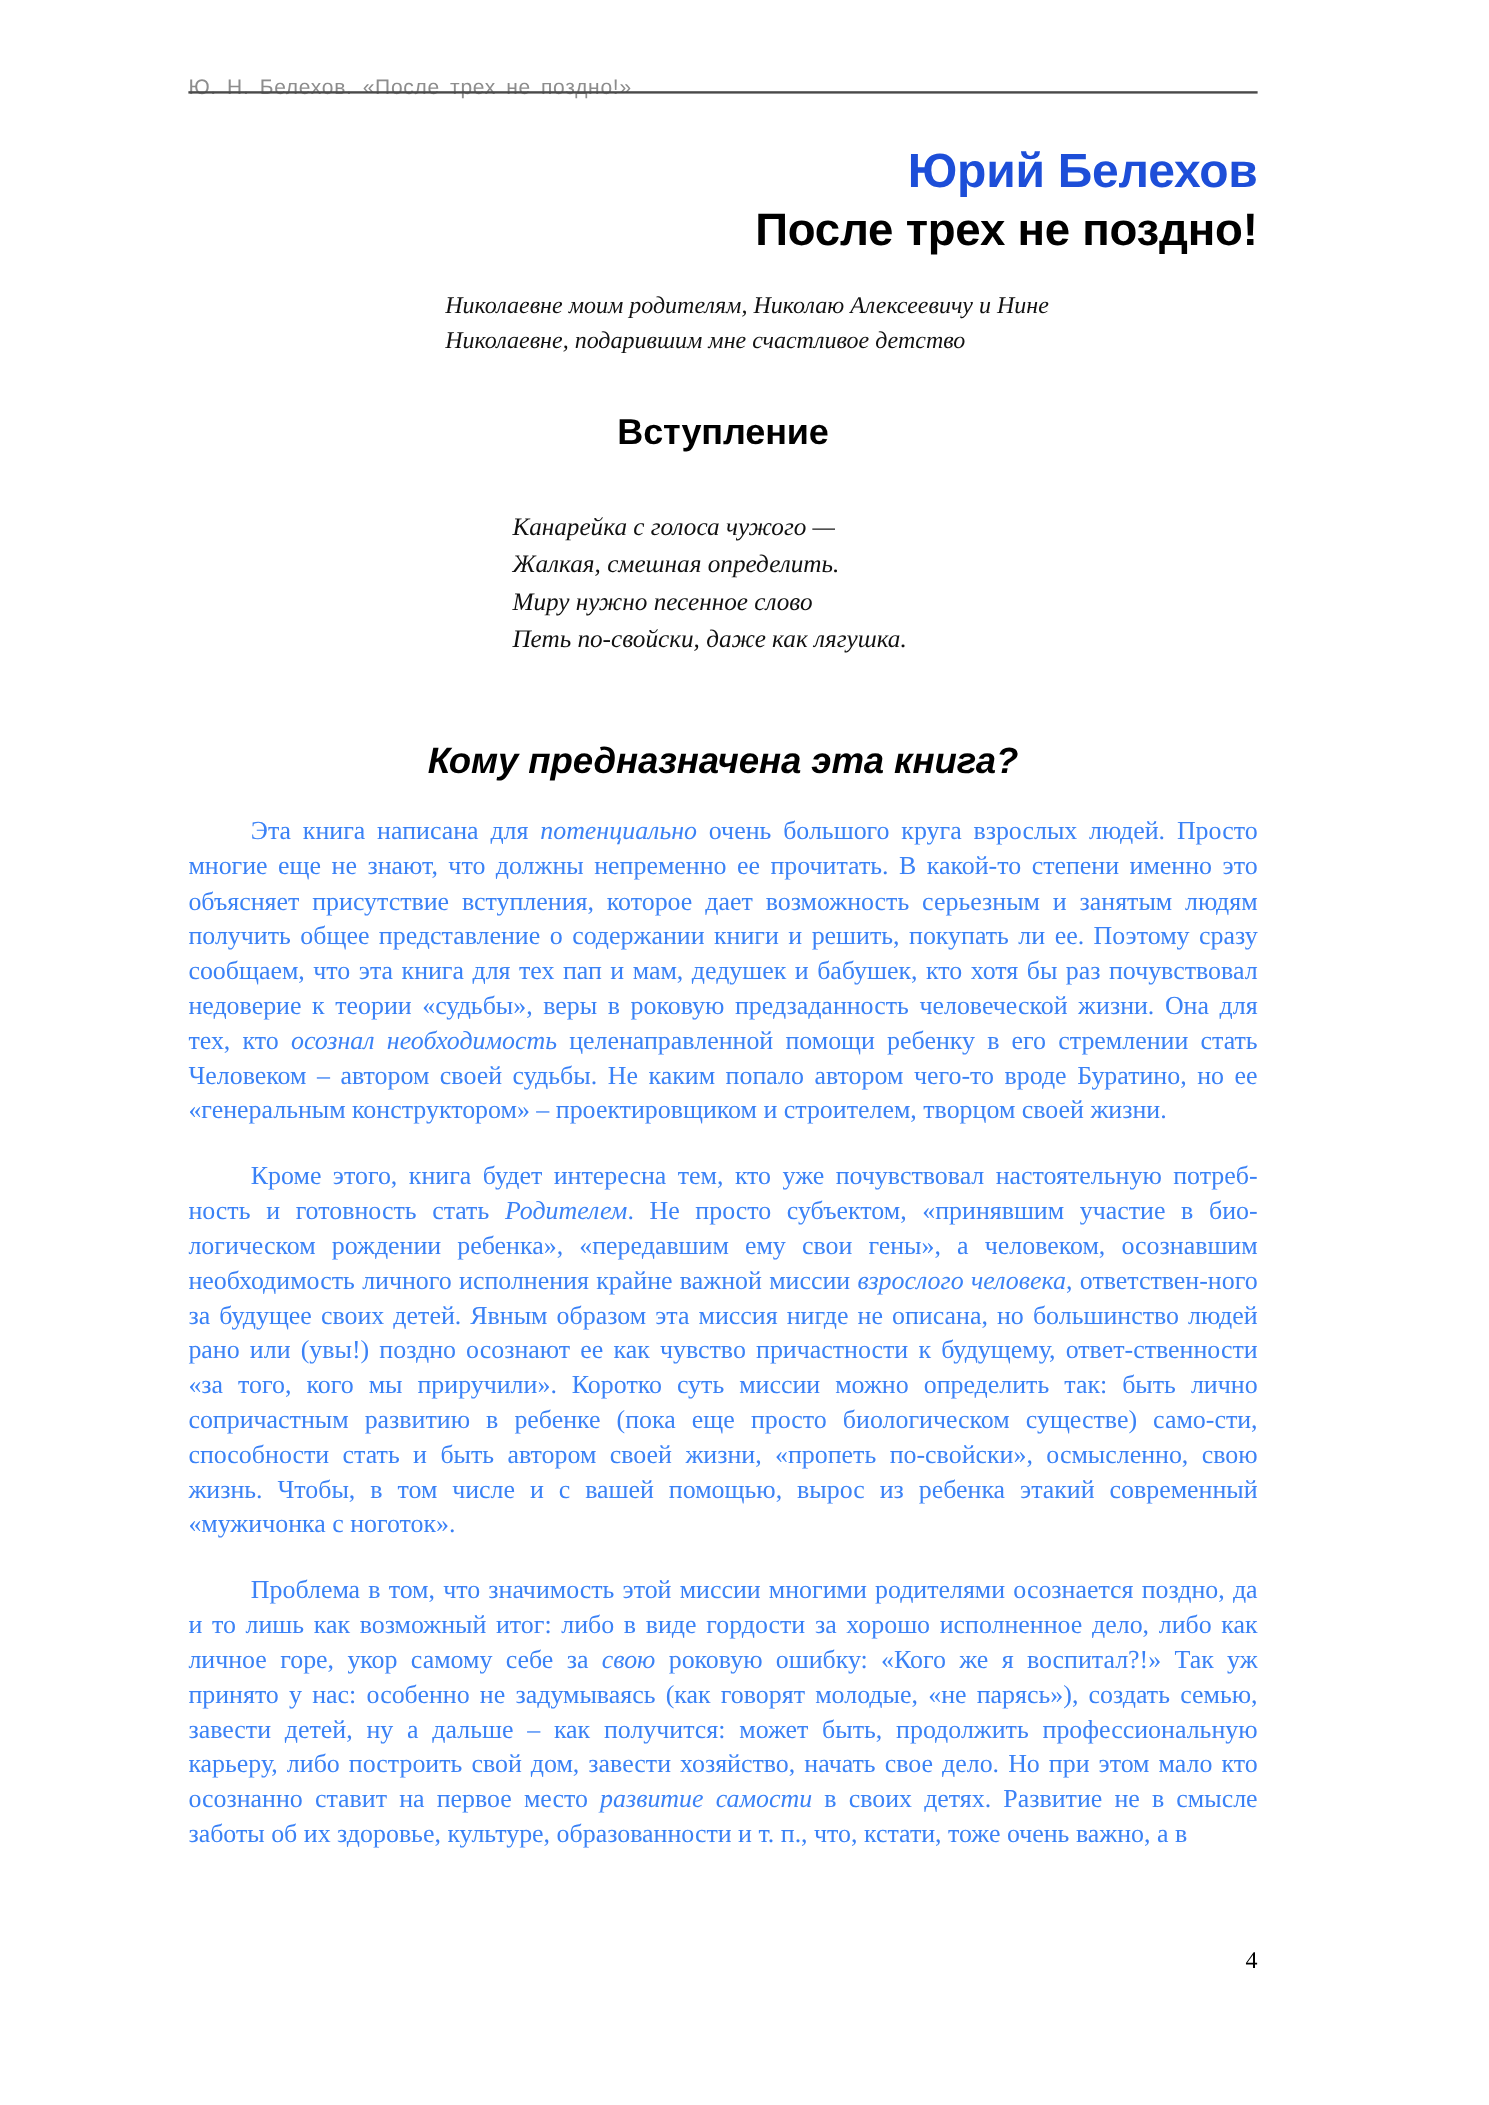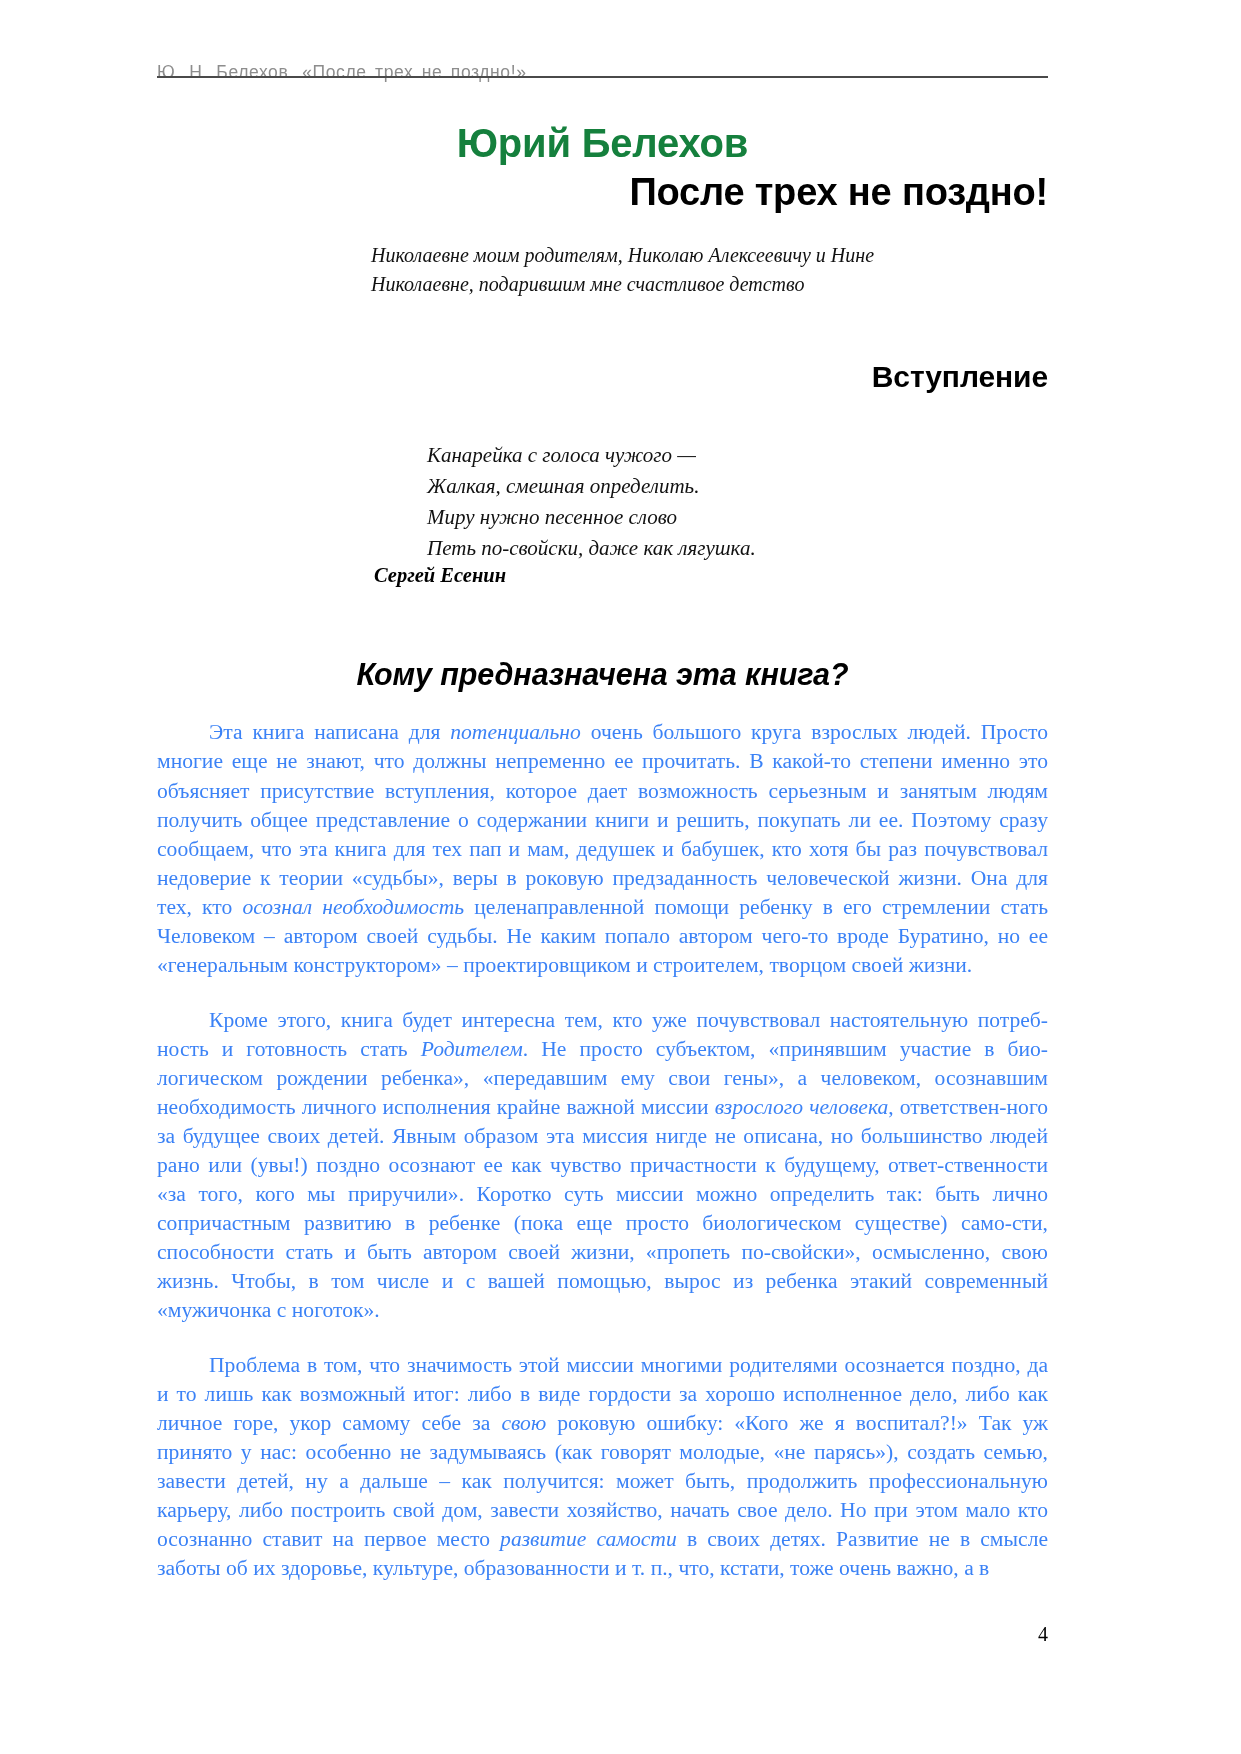--- a/index.html
+++ b/index.html
@@ -38,23 +38,23 @@
   .content {
     position: absolute;
     left: 157px;
     top: 120px;
     width: 891px;
   }
   .book-title {
     font-family: "Liberation Sans", sans-serif;
     font-weight: bold;
     font-size: 40px;
-    text-align: center;
+    text-align: right;
     line-height: 1.16;
-    color: #15803d;
+    color: #1d4ed8;
     margin: 0;
     letter-spacing: -0.2px;
   }
   .book-subtitle {
     font-family: "Liberation Sans", sans-serif;
     font-weight: bold;
     font-size: 38px;
     text-align: right;
     line-height: 1.18;
     color: #000;
@@ -69,23 +69,23 @@
     color: #111;
     text-align: justify;
     margin: 26px 0 0 214px;
     width: 630px;
   }
   .dedication .l1 { display: block; text-align: justify; }
   .section-heading {
     font-family: "Liberation Sans", sans-serif;
     font-weight: bold;
     font-size: 30px;
-    text-align: right;
+    text-align: center;
     color: #000;
-    margin: 62px 0 0 0;
+    margin: 46px 0 0 0;
     letter-spacing: -0.1px;
   }
   .epigraph {
     font-family: "Liberation Serif", serif;
     font-style: italic;
     font-size: 21px;
     line-height: 1.47;
     color: #111;
     margin: 46px 0 0 270px;
   }
@@ -152,21 +152,20 @@
 
     <div class="section-heading">Вступление</div>
 
     <div class="epigraph">
         <span class="epigraph-line">Канарейка с голоса чужого —</span>
         <span class="epigraph-line">Жалкая, смешная определить.</span>
         <span class="epigraph-line">Миру нужно песенное слово</span>
         <span class="epigraph-line">Петь по-свойски, даже как лягушка.</span>
       </div>
 
-    <div class="epigraph-author">Сергей Есенин</div>
 
     <div class="chapter-heading">Кому предназначена эта книга?</div>
 
     <div class="body-block">
         <p class="body"><span>Эта книга написана для </span><em>потенциально</em><span> очень большого круга взрослых людей. Просто многие еще не знают, что должны непременно ее прочитать. В какой-то степени именно это объясняет присутствие вступления, которое дает возможность серьезным и занятым людям получить общее представление о содержании книги и решить, покупать ли ее. Поэтому сразу сообщаем, что эта книга для тех пап и мам, дедушек и бабушек, кто хотя бы раз почувствовал недоверие к теории «судьбы», веры в роковую предзаданность человеческой жизни. Она для тех, кто </span><em>осознал необходимость</em><span> целенаправленной помощи ребенку в его стремлении стать Человеком – автором своей судьбы. Не каким попало автором чего-то вроде Буратино, но ее «генеральным конструктором» – проектировщиком и строителем, творцом своей жизни.</span></p>
         <p class="body"><span>Кроме этого, книга будет интересна тем, кто уже почувствовал настоятельную потреб-ность и готовность стать </span><em>Родителем</em><span>. Не просто субъектом, «принявшим участие в био-логическом рождении ребенка», «передавшим ему свои гены», а человеком, осознавшим необходимость личного исполнения крайне важной миссии </span><em>взрослого человека</em><span>, ответствен-ного за будущее своих детей. Явным образом эта миссия нигде не описана, но большинство людей рано или (увы!) поздно осознают ее как чувство причастности к будущему, ответ-ственности «за того, кого мы приручили». Коротко суть миссии можно определить так: быть лично сопричастным развитию в ребенке (пока еще просто биологическом существе) само-сти, способности стать и быть автором своей жизни, «пропеть по-свойски», осмысленно, свою жизнь. Чтобы, в том числе и с вашей помощью, вырос из ребенка этакий современный «мужичонка с ноготок».</span></p>
         <p class="body"><span>Проблема в том, что значимость этой миссии многими родителями осознается поздно, да и то лишь как возможный итог: либо в виде гордости за хорошо исполненное дело, либо как личное горе, укор самому себе за </span><em>свою</em><span> роковую ошибку: «Кого же я воспитал?!» Так уж принято у нас: особенно не задумываясь (как говорят молодые, «не парясь»), создать семью, завести детей, ну а дальше – как получится: может быть, продолжить профессиональную карьеру, либо построить свой дом, завести хозяйство, начать свое дело. Но при этом мало кто осознанно ставит на первое место </span><em>развитие самости</em><span> в своих детях. Развитие не в смысле заботы об их здоровье, культуре, образованности и т. п., что, кстати, тоже очень важно, а в</span></p>
       </div>
 
   </div>

